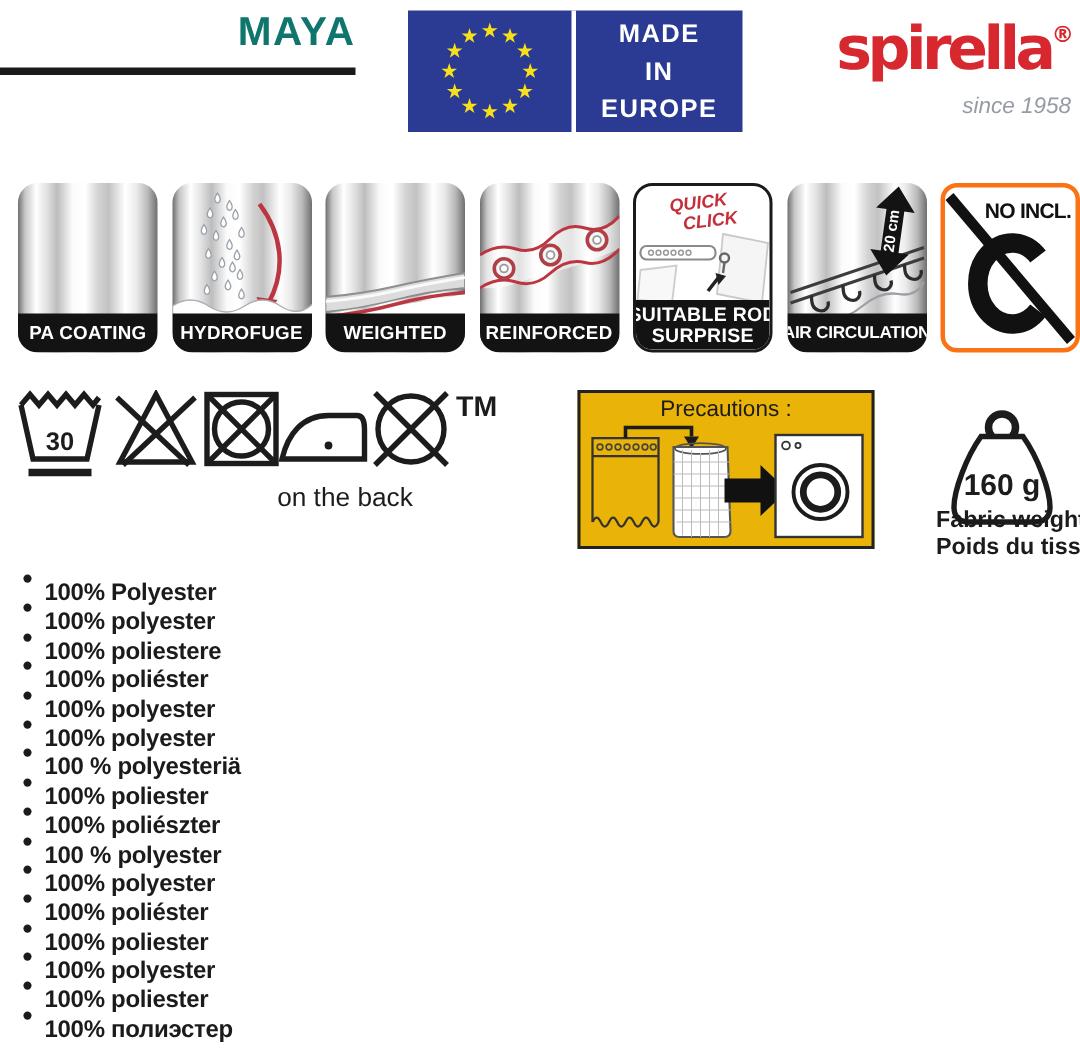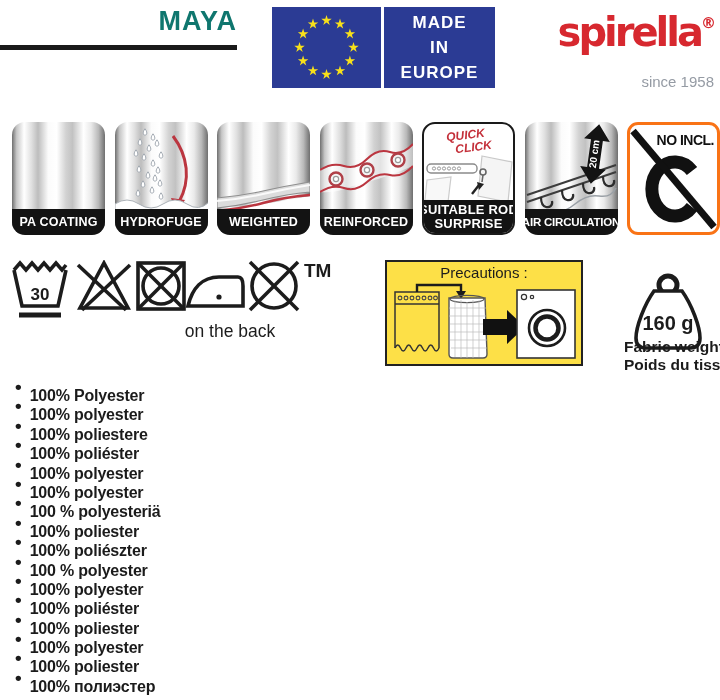--- a/index.html
+++ b/index.html
@@ -12,40 +12,40 @@
   .product-title { text-align:right; font-size:27px; font-weight:bold; letter-spacing:1px; color:#0f766e; }
   .hdr-rule { position:absolute; left:0; top:45px; width:237px; height:5px; background:#1a1a1a; }
 
   .eu-badge { position:absolute; left:272px; top:7px; width:223px; height:81px; display:flex; }
   .eu-flag { width:112px; height:81px; background:#2b3b94; border-right:3px solid #fff; }
   .eu-made { flex:1; background:#2b3b94; color:#fff; display:flex; flex-direction:column; align-items:center; justify-content:center; gap:5px; font-weight:bold; font-size:17px; letter-spacing:1px; }
 
   .brand { position:absolute; right:4px; top:0; text-align:right; }
   .brand-name { font-family:"DejaVu Sans", sans-serif; font-weight:bold; font-size:40px; letter-spacing:-3px; color:#d7282f; line-height:46px; }
   .brand-reg { font-size:15px; vertical-align:18px; letter-spacing:0; }
-  .brand-tagline { color:#959ba4; font-size:15px; margin-top:18px; padding-right:2px;text-align:right; }
+  .brand-tagline { font-style:italic; color:#959ba4; font-size:15px; margin-top:6px; padding-right:2px;text-align:right; }
 
   
   .tiles { position:absolute; left:12px; top:122px; display:flex; gap:9.5px; }
   .tile { position:relative; width:93px; height:113px; border-radius:13px; overflow:hidden; }
   .tile.curtain {
     background:linear-gradient(90deg,#6f6f6f 0%,#c6c6c6 5%,#ffffff 13%,#e0e0e0 21%,#bdbdbd 28%,#fbfbfb 39%,#ffffff 48%,#d2d2d2 58%,#c2c2c2 65%,#ffffff 77%,#eaeaea 85%,#b9b9b9 93%,#6f6f6f 100%);
   }
   .tile.sketch { background:#fff; border:2px solid #1a1a1a; }
   .tile.noincl { background:#fff; border:3px solid #f97316; border-radius:11px; }
   .tile svg.overlay { position:absolute; left:0; top:0; width:100%; height:100%; }
   .tile .band { position:absolute; left:0; right:0; bottom:0; height:26px; background:#131313; color:#fff;
     display:flex; align-items:center; justify-content:center; font-weight:bold; font-size:12.5px; letter-spacing:0.2px; white-space:nowrap; }
   .tile .band.tight { font-size:11.5px; letter-spacing:-0.2px; }
   .tile .band.two { height:33px; flex-direction:column; justify-content:center; line-height:13.5px; font-size:13px; }
   svg text { font-family:"Liberation Sans", sans-serif; }
 
   
   .care-strip { position:absolute; left:12px; top:260px; }
-  .precautions { position:absolute; left:385px; top:260px; width:198px; height:106px; border:2px solid #222; background:#fde047; }
+  .precautions { position:absolute; left:385px; top:260px; width:198px; height:106px; border:2px solid #222; background:#eab308; }
   .precautions-title { text-align:center; font-size:15px; color:#1c1c1c; margin-top:2px; }
   .precautions svg { position:absolute; left:2px; top:20px; }
   .weight { position:absolute; left:622px; top:272px; }
   .weight-labels { position:absolute; left:624px; top:338px; font-weight:bold; font-size:15.5px; line-height:17.5px; color:#1b1b1b; white-space:nowrap; }
 
   
   .composition { position:absolute; left:15px; top:387px; list-style:none; }
   .composition li { display:flex; align-items:flex-start; height:19.4px; color:#1b1b1b; }
   .composition li::before { content:"\2022"; font-size:19px; font-weight:bold; margin-right:8px; line-height:0; }
   .composition .ct { font-weight:bold; font-size:16px; letter-spacing:-0.2px; }

